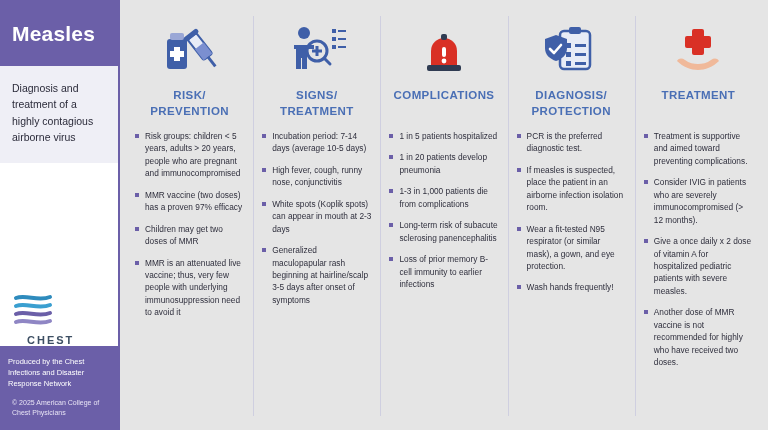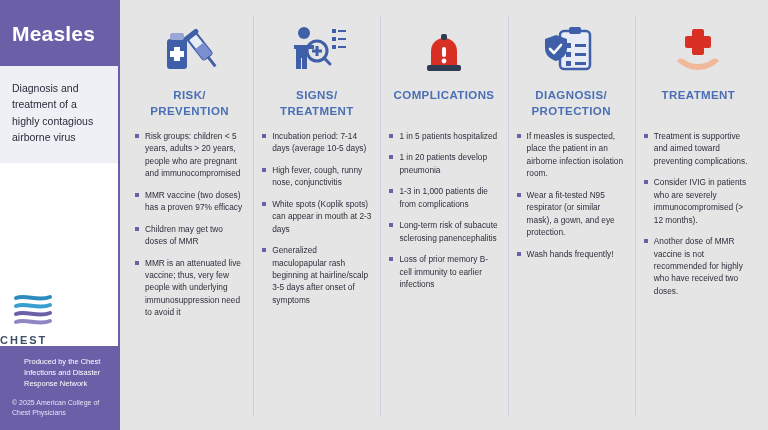--- a/index.html
+++ b/index.html
@@ -46,27 +46,28 @@
   .logo-wrap {
     padding: 0 0 6px 12px;
   }
   .logo-mark { width: 42px; height: 34px; display:block; }
   .logo-text {
     font-size: 11px;
     letter-spacing: 2px;
     color: #3d4f63;
     font-weight: bold;
     padding: 2px 0 0 0;
+    margin-left: 27px;
   }
   .sb-footer {
     background: #6b5fa8;
     color: #ffffff;
     font-size: 7.5px;
     line-height: 1.5;
-    padding: 10px 12px 8px 24px;
+    padding: 10px 12px 8px 8px;
   }
   .sb-copy {
     background: #6b5fa8;
     color: #e7e3f4;
     font-size: 7px;
     line-height: 1.45;
     padding: 0 12px 12px 12px;
   }
   
   .cols {
@@ -244,20 +245,21 @@
           </g>
           <path d="M14 14 l11 4 v9 c0 7-5 11-11 13 c-6-2-11-6-11-13 v-9 z" fill="#3f5fa8"></path>
           <path d="M8 28 l4 4 l7-8" stroke="#ffffff" stroke-width="2.6" fill="none" stroke-linecap="round" stroke-linejoin="round"></path>
         </svg>
       </div>
       <div class="col-head">
         <span>DIAGNOSIS/</span><br>
         <span>PROTECTION</span>
       </div>
       <ul class="bullets">
+        <li>PCR is the preferred diagnostic test.</li>
         <li>If measles is suspected, place the patient in an airborne infection isolation room.</li>
         <li>Wear a fit-tested N95 respirator (or similar mask), a gown, and eye protection.</li>
         <li>Wash hands frequently!</li>
       </ul>
     </div>
 
     <div class="col">
       <div class="icon-box">
         <svg width="58" height="56" viewBox="0 0 58 56">
           <g fill="#d93025">
@@ -266,18 +268,19 @@
           </g>
           <path d="M8 40 c6 6 14 9 21 9 c7 0 15-3 21-9 c-2-3-5-3-8-1 c-4 3-9 4-13 4 c-4 0-9-1-13-4 c-3-2-6-2-8 1 z" fill="#f0b99a"></path>
         </svg>
       </div>
       <div class="col-head">
         <span>TREATMENT</span>
       </div>
       <ul class="bullets">
         <li>Treatment is supportive and aimed toward preventing complications.</li>
         <li>Consider IVIG in patients who are severely immunocompromised (&gt; 12 months).</li>
+        <li>Give a once daily x 2 dose of vitamin A for hospitalized pediatric patients with severe measles.</li>
         <li>Another dose of MMR vaccine is not recommended for highly who have received two doses.</li>
       </ul>
     </div>
 
   </div>
 </div>
 
 </body></html>

